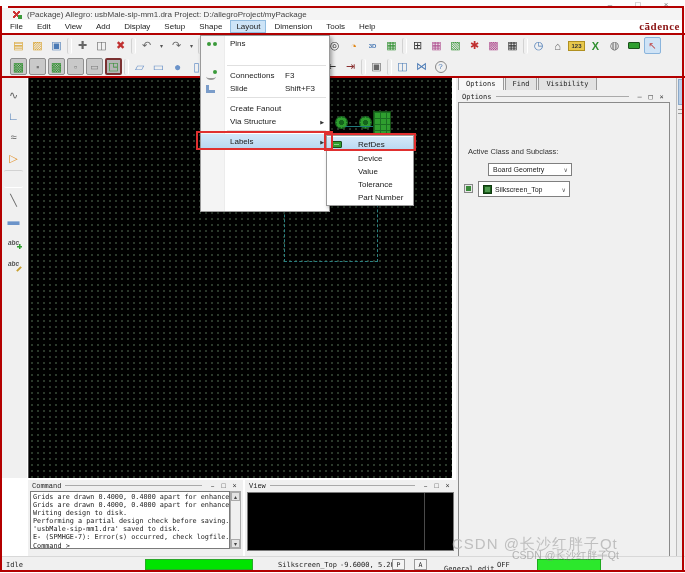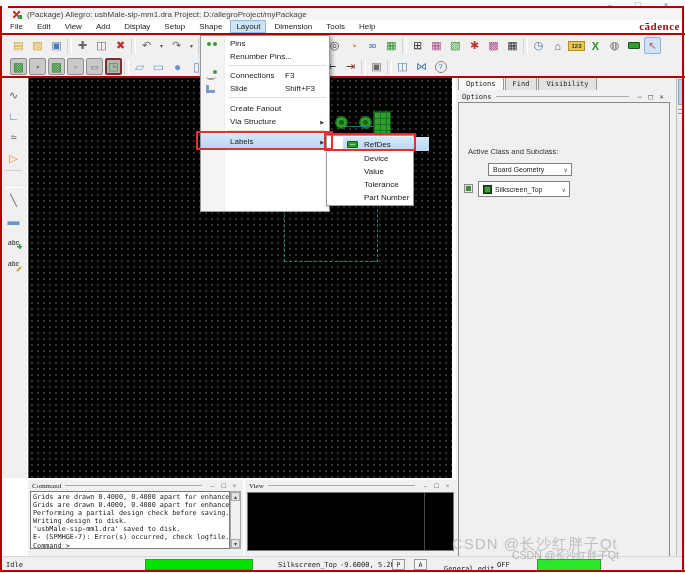--- a/index.html
+++ b/index.html
@@ -78,21 +78,21 @@
   .pins-ic { width:14px; height:8px; top:3px; }
   .pins-ic::before { content:""; position:absolute; left:1px; top:2px; width:4px; height:4px; border-radius:50%; background:#3a9a3a; box-shadow:6px 0 0 #3a9a3a; }
   .conn-ic { width:10px; height:7px; top:4px; border-bottom:2px solid #999; border-radius:0 0 60% 60%; }
   .conn-ic::after { content:""; position:absolute; right:-1px; top:-3px; width:4px; height:4px; border-radius:50%; background:#3a9a3a; }
   .slide-ic { width:9px; height:8px; top:3px; border-left:3px solid #7a9cc9; border-bottom:3px solid #7a9cc9; }
   .chip-ic { width:11px; height:7px; background:#2f9e2f; border:1px solid #1b501b; border-radius:1px; }
   .chip-ic::after { content:""; position:absolute; left:2px; top:2px; right:2px; height:1px; background:#8fd08f; }
 
   
   .submenu { position:absolute; left:326px; top:135px; width:88px; height:71px; background:#fff; border:1px solid #9a9a9a; box-shadow:2px 2px 4px rgba(0,0,0,.35); z-index:35; font-size:8px; color:#1a1a1a; }
-  .srow { position:absolute; left:16px; width:100%; height:13px; display:flex; align-items:center; padding-left:21px; }
+  .srow { position:absolute; left:0; width:100%; height:13px; display:flex; align-items:center; padding-left:31px; }
   .srow .micon { left:4px; }
   .red-box { position:absolute; border:2px solid #e03030; z-index:40; pointer-events:none; }
 
   
   .rpanel { position:absolute; left:456px; top:77px; width:220px; height:483px; background:#f0f0f0; font-size:7.5px; }
   .tabs { position:absolute; left:2px; top:0; display:flex; height:13px; font-family:"DejaVu Sans Mono",monospace; font-size:7px; }
   .tab { padding:2px 7px; border:1px solid #9a9a9a; border-bottom:none; background:#e2e2e2; margin-right:1px; }
   .tab-active { background:#f8f8f8; position:relative; top:0; }
   .pane-head { position:absolute; left:2px; top:14px; width:212px; height:11px; display:flex; align-items:center; padding:0 4px; font-family:"DejaVu Sans Mono",monospace; font-size:7px; }
   .rule { flex:1; height:1px; background:#aaa; margin:0 4px; }
@@ -108,21 +108,21 @@
   .swatch { width:9px; height:9px; background:#1d5c1d; border:1px solid #0d3a0d; margin-right:3px; flex:0 0 auto; position:relative; }
   .swatch::after { content:""; position:absolute; left:1px; top:1px; width:5px; height:5px; background:#4f9a4f; }
   .rstrip { position:absolute; left:676px; top:77px; width:9px; height:483px; background:#ececec; border-left:1px solid #bbb; }
   .rstrip .blue { position:absolute; left:1px; top:2px; width:6px; height:26px; background:#b9cfe8; border:1px solid #8aa8c8; }
   .rstrip .tick { position:absolute; left:1px; width:6px; height:1px; background:#999; }
 
   
   .dockwin { position:absolute; top:480px; height:76px; background:#f0f0f0; }
   .cmdwin { left:28px; width:215px; }
   .viewwin { left:245px; width:211px; }
-  .dock-head { display:flex; align-items:center; height:11px; padding:0 4px; font-family:Liberation Serif, serif; font-size:7px; }
+  .dock-head { display:flex; align-items:center; height:11px; padding:0 4px; font-family:Liberation Mono, monospace; font-size:7px; }
   .cmd-body { position:absolute; left:2px; top:11px; width:200px; height:58px; background:#fff; border:1px solid #7a7a7a; padding:1px 2px; font-family:"DejaVu Sans Mono",monospace; font-size:6.8px; line-height:8.1px; color:#222; overflow:hidden; white-space:nowrap; }
   .cmd-scroll { position:absolute; left:202px; top:11px; width:11px; height:58px; background:#f0f0f0; border:1px solid #aaa; }
   .sarr { position:absolute; left:0; width:9px; height:9px; text-align:center; font-size:6px; line-height:9px; color:#444; background:#e4e4e4; border:1px solid #aaa; }
   .sarr.bottom { bottom:0; } .sarr.top { top:0; }
   .view-body { position:absolute; left:2px; top:12px; width:207px; height:59px; background:#000; border:1px solid #7a7a7a; }
   .view-line { position:absolute; left:176px; top:0; width:1px; height:100%; background:#4a4a4a; }
 
   
   .statusbar { position:absolute; left:0; top:556px; width:685px; height:15px; background:#f0f0f0; border-top:1px solid #d8d8d8; font-family:"DejaVu Sans Mono",monospace; font-size:7px; color:#222; }
   .st-idle { position:absolute; left:6px; top:4px; }
@@ -383,23 +383,20 @@
 <div class="fline" style="left:0;top:33px;width:685px;height:2px"></div>
 <div class="fline" style="left:0;top:76px;width:685px;height:2px"></div>
 <div class="fline" style="left:0;top:6px;width:2px;height:566px"></div>
 <div class="fline" style="left:682px;top:6px;width:2px;height:566px"></div>
 <div class="fline" style="left:0;top:570px;width:685px;height:2px"></div>
 
 <div class="menu">
   <div class="mrow" style="top:1px">
     <span class="micon pins-ic"></span>
     <span>Pins</span>
-  </div>
-  <div class="mrow" style="top:14px">
-    <span>Renumber Pins...</span>
   </div>
   <div class="msep" style="top:29px"></div>
   <div class="mrow" style="top:33px">
     <span class="micon conn-ic"></span>
     <span>Connections</span>
     <span class="mshort">F3</span>
   </div>
   <div class="mrow" style="top:46px">
     <span class="micon slide-ic"></span>
     <span>Slide</span>
@@ -480,22 +477,22 @@
     <span>Command</span>
     <span class="rule"></span>
     <span class="dock-btn">–</span>
     <span class="dock-btn">□</span>
     <span class="dock-btn">×</span>
   </div>
   <div class="cmd-body">
 
   <div class="cmd-line">Grids are drawn 0.4000, 0.4000 apart for enhanced viewability.</div>
       <div class="cmd-line">Grids are drawn 0.4000, 0.4000 apart for enhanced viewability.</div>
+      <div class="cmd-line">Writing design to disk.</div>
       <div class="cmd-line">Performing a partial design check before saving.</div>
-      <div class="cmd-line">Writing design to disk.</div>
       <div class="cmd-line">'usbMale-sip-mm1.dra' saved to disk.</div>
       <div class="cmd-line">E- (SPMHGE-7): Error(s) occurred, check logfile.</div>
       <div class="cmd-line">Command &gt;</div>
     </div>
   <div class="cmd-scroll">
     <span class="sarr top">▴</span>
     <span class="sarr bottom">▾</span>
   </div>
 </div>
 

